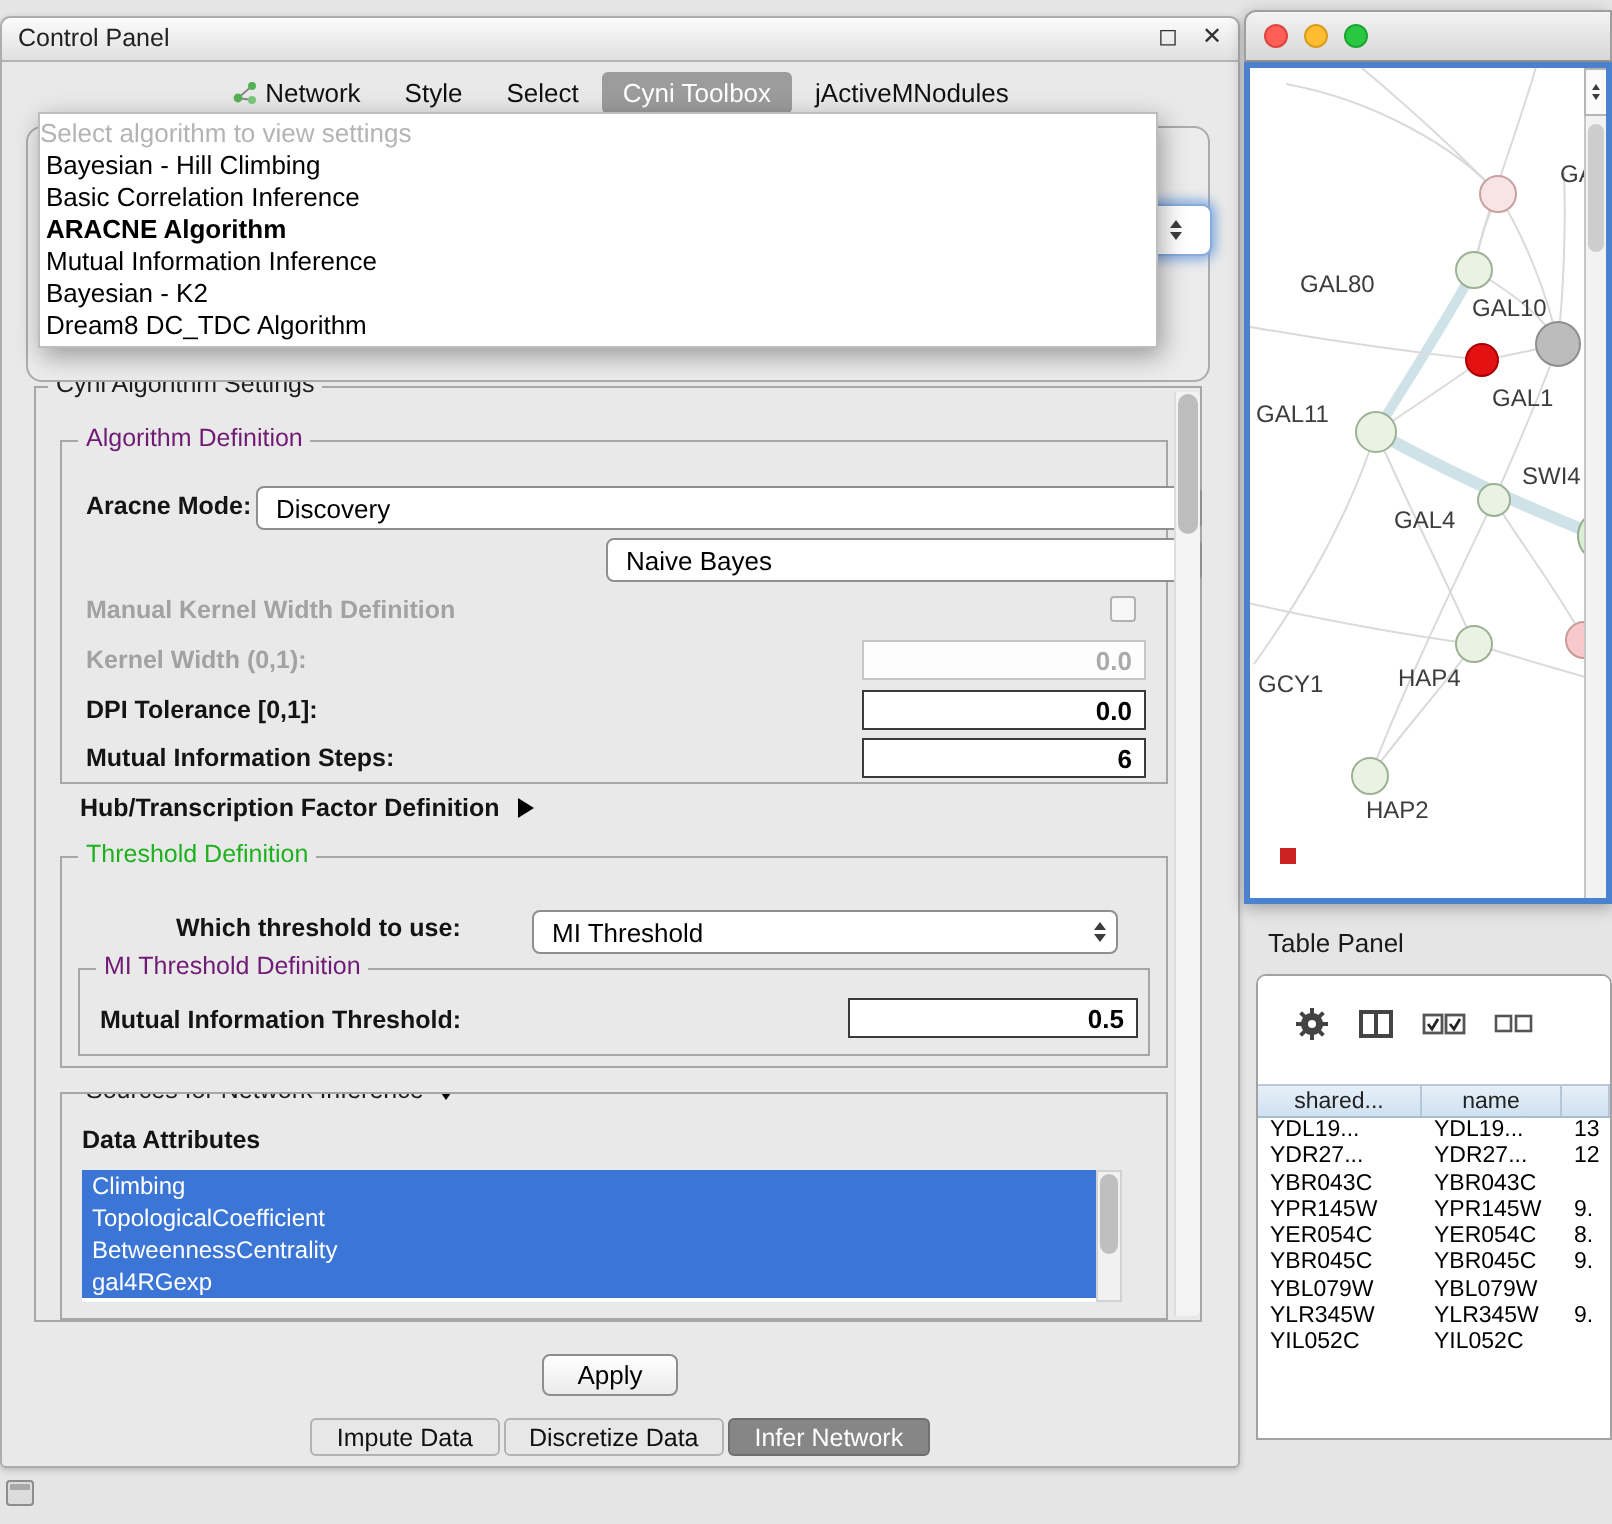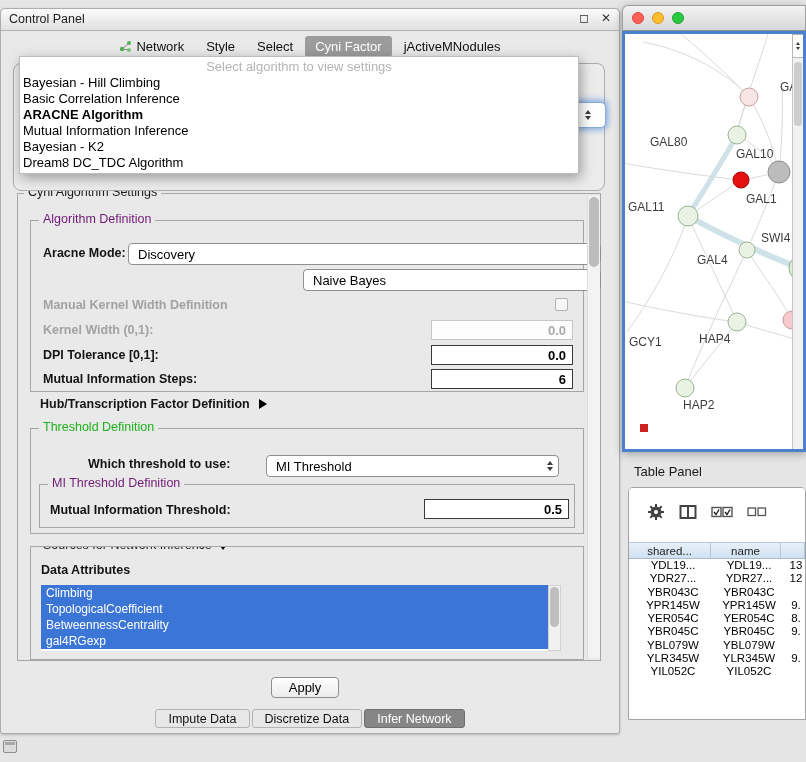--- a/index.html
+++ b/index.html
@@ -15,21 +15,21 @@
 #cp-tabs{position:absolute;left:0;top:24px;right:0;height:26px;display:flex;justify-content:center;align-items:center;gap:2px;}
 .tab{display:flex;align-items:center;gap:4px;padding:3px 10px;font-size:13px;color:#111;border-radius:3px;white-space:nowrap;}
 .tab.active{background:#9c9c9c;color:#fff;}
 
 
 #under-panel{position:absolute;left:12px;top:54px;width:592px;height:128px;border:1px solid #acacac;border-radius:8px;background:#ececec;z-index:1;}
 #combo-focus{position:absolute;left:556px;top:38px;width:36px;height:26px;background:#fff;border:1px solid #88abdd;border-radius:5px;box-shadow:0 0 6px 2px rgba(96,150,220,.75);display:flex;flex-direction:column;align-items:center;justify-content:center;gap:2px;}
 
 
 #algo-popup{position:absolute;left:18px;top:47px;width:560px;height:118px;background:#fff;border:1px solid #bdbdbd;box-shadow:2px 4px 12px rgba(0,0,0,.35);z-index:30;padding-top:2px;}
-.popup-ph{height:16px;line-height:16px;text-align:center;color:#b4b4b4;font-size:13px;}
+.popup-ph{height:16px;line-height:16px;text-align:left;color:#b4b4b4;font-size:13px;}
 .menu-item{height:16px;line-height:16px;padding-left:3px;font-size:13px;color:#000;white-space:nowrap;}
 .menu-item.selected{font-weight:bold;}
 
 
 .fs{position:absolute;border:1px solid #a6a6a6;border-radius:0;}
 .legend{position:absolute;top:-9px;left:8px;background:#e9e9e9;padding:0 4px;font-size:12.5px;color:#1c1c1c;white-space:nowrap;}
 .legend.blue{color:#701a75;}
 .legend.green{color:#1db21d;}
 #settings-fs{left:16px;top:184px;width:584px;height:468px;}
 #algo-fs{left:12px;top:26px;width:554px;height:172px;}
@@ -81,21 +81,21 @@
 #tp-label{position:absolute;left:634px;top:464px;font-size:13px;color:#1a1a1a;}
 #tablew{position:absolute;left:628px;top:487px;width:178px;height:233px;background:#fff;border:1px solid #a2a2a2;border-radius:5px 5px 0 0;overflow:hidden;}
 #table-toolbar{position:absolute;left:0;top:0;right:0;height:48px;background:#fff;display:flex;align-items:center;gap:14px;padding-left:18px;}
 #table-header{position:absolute;left:0;top:54px;right:0;height:17px;display:flex;background:linear-gradient(#e7f0f9,#cfe1f1);border-top:1px solid #b9c9da;border-bottom:1px solid #a9bccd;}
 .th{font-size:11.5px;color:#222;display:flex;align-items:center;justify-content:center;border-right:1px solid #b6c6d8;overflow:hidden;white-space:nowrap;}
 .col0{width:82px;}
 .col1{width:70px;}
 .col2{flex:1;}
 #table-rows{position:absolute;left:0;top:71px;right:0;bottom:0;}
 .tr{display:flex;height:13.3px;}
-.td{font-size:11.5px;color:#000;line-height:13.3px;padding-left:6px;overflow:hidden;white-space:nowrap;border-right:0;text-align:center;}
+.td{font-size:11.5px;color:#000;line-height:13.3px;padding-left:6px;overflow:hidden;white-space:nowrap;border-right:0;}
 
 
 #corner{position:absolute;left:3px;top:740px;width:14px;height:13px;border:1px solid #8d8d8d;background:#dcdcdc;border-radius:2px;}
 #corner::before{content:"";position:absolute;left:1px;right:1px;top:1px;height:3px;background:#a9a9a9;}
 </style>
 </head>
 <body>
 
 <div id="cp">
   <div id="cp-titlebar">
@@ -117,21 +117,21 @@
         </svg>
         <span>Network</span>
       </div>
       <div class="tab">
         <span>Style</span>
       </div>
       <div class="tab">
         <span>Select</span>
       </div>
       <div class="tab active">
-        <span>Cyni Factor</span>
+        <span>Cyni Toolbox</span>
       </div>
       <div class="tab">
         <span>jActiveMNodules</span>
       </div>
     </div>
 
   <div id="under-panel">
     <div id="combo-focus">
       <span class="tri-u"></span>
       <span class="tri-d"></span>

